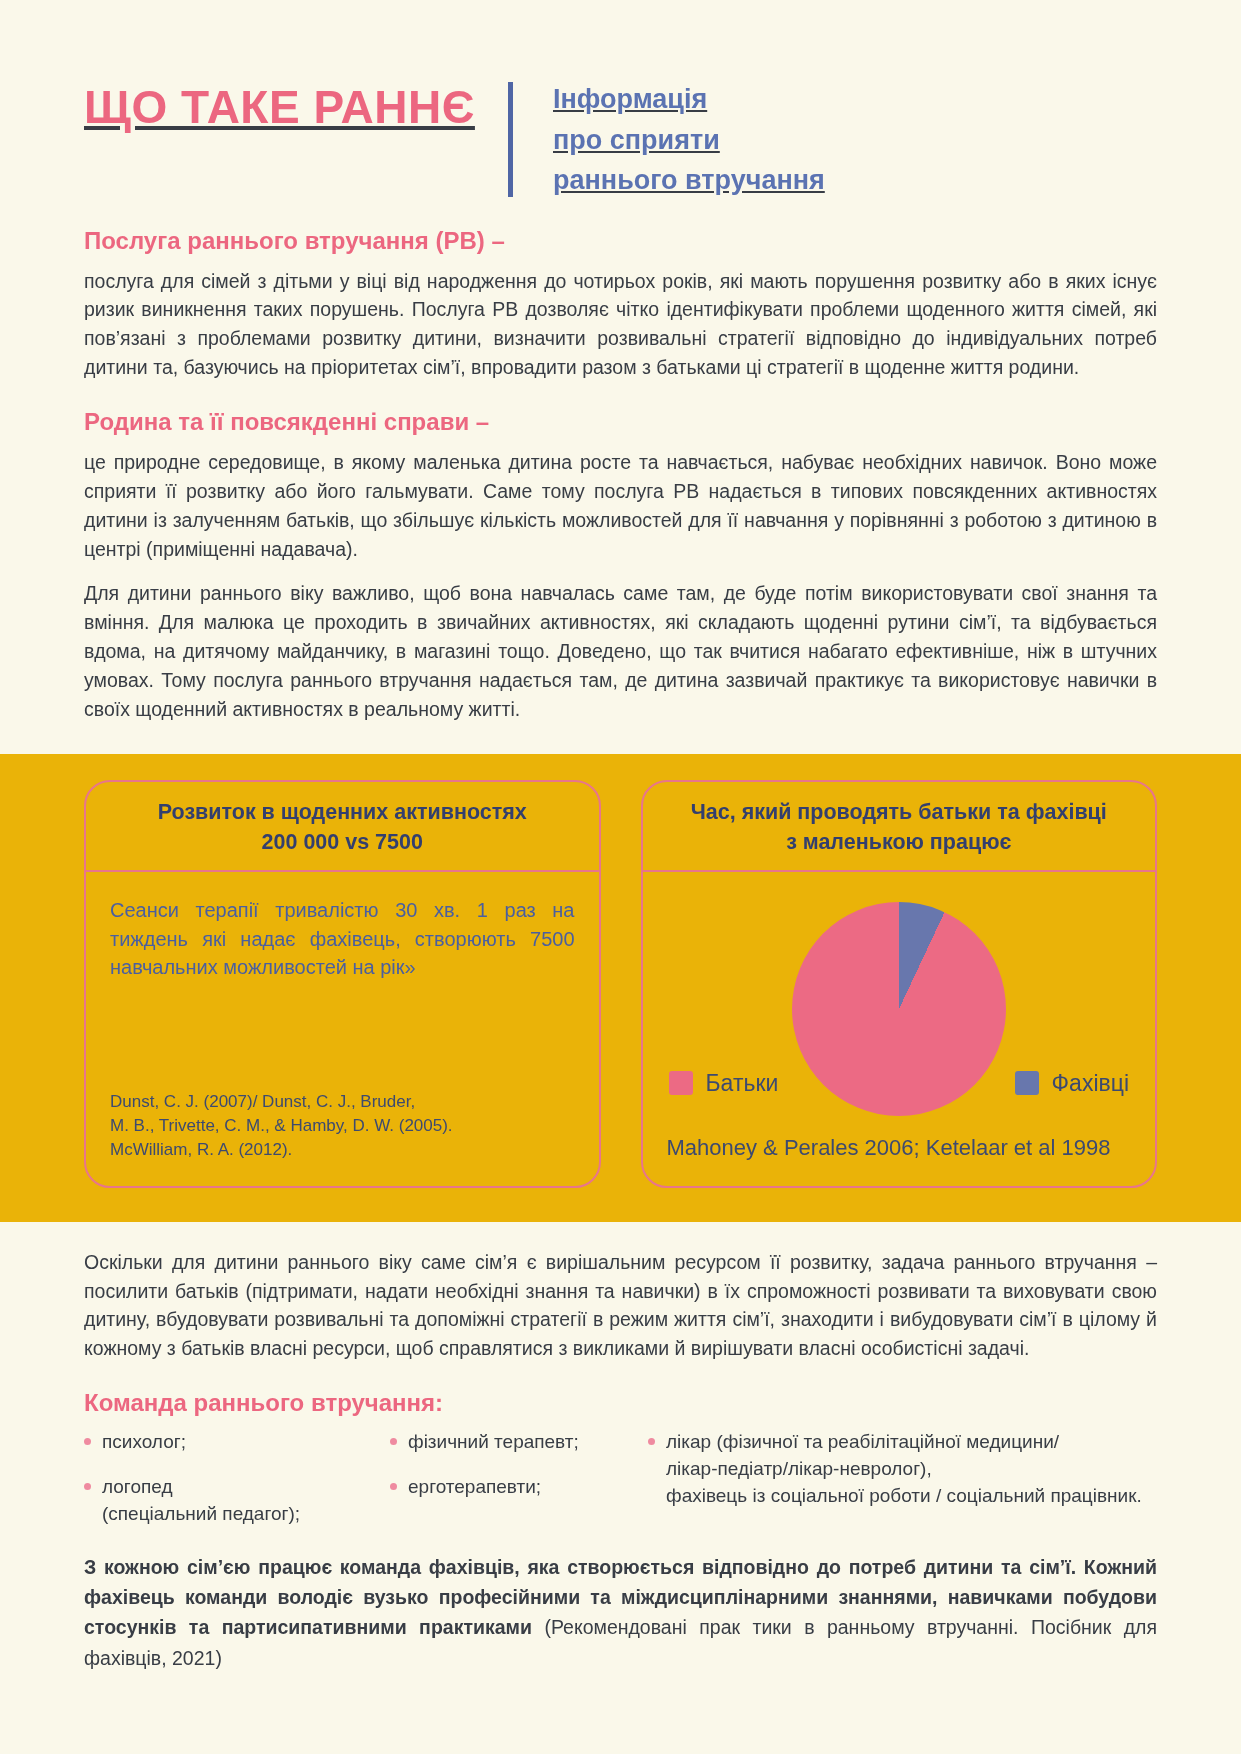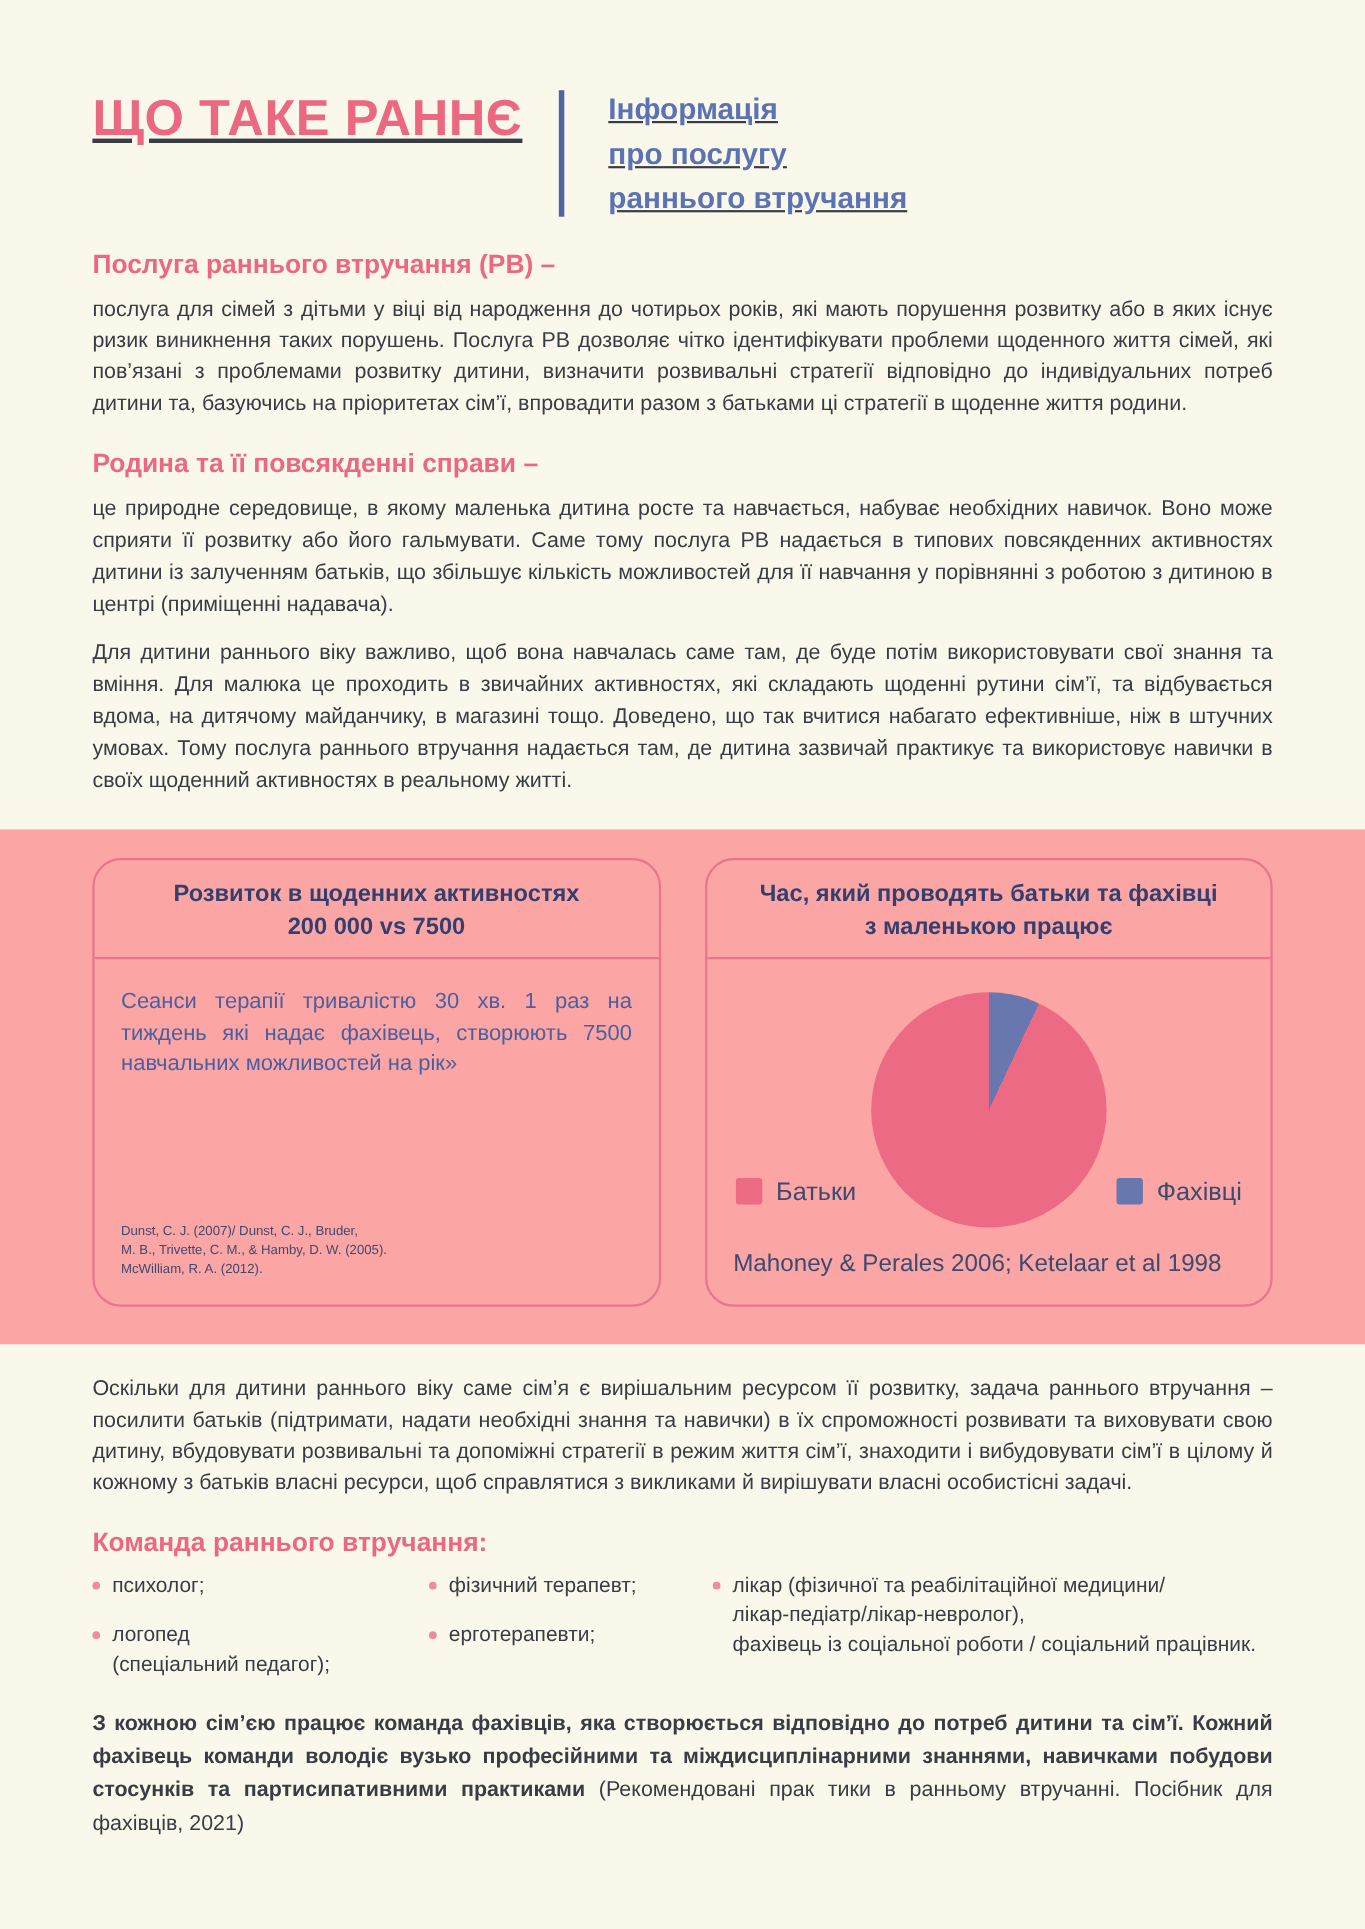--- a/index.html
+++ b/index.html
@@ -37,21 +37,21 @@
   }
   .body-par {
     margin:0 0 16px 0;
     font-size:19.5px; line-height:1.48;
     text-align:justify; color:#383d45;
   }
 
   
   .band {
     margin-top:30px;
-    background:#fca5a5;
+    background:#eab308;
     padding:26px 84px 34px 84px;
     display:flex; gap:40px;
   }
   .card {
     flex:1 1 0;
     border:2.5px solid #e8758c; border-radius:26px;
     display:flex; flex-direction:column;
     min-height:408px; box-sizing:border-box;
   }
   .card-header {
@@ -62,21 +62,21 @@
   }
   .card-header span { display:block; }
   .card-body { padding:24px 24px 18px 24px; flex:1; display:flex; flex-direction:column; }
   .quote {
     margin:0 0 20px 0;
     font-size:20px; line-height:1.44;
     text-align:justify; color:#4a5fa0;
   }
   .citation {
     margin:auto 0 6px 0;
-    font-size:12px; line-height:1.4; color:#3d4a70;
+    font-size:17px; line-height:1.4; color:#3d4a70;
     white-space:pre-line;
   }
 
   
   .pie-body { padding:14px 24px 18px 24px; }
   .pie {
     width:214px; height:214px; border-radius:50%;
     margin:16px auto 0 auto;
     background:#ec6a84; 
   }
@@ -108,21 +108,21 @@
 
 <div class="page">
 
   <header class="masthead">
     <h1 class="main-title">
       <span>ЩО ТАКЕ РАННЄ</span>
     </h1>
     <div class="masthead-divider"></div>
     <div class="masthead-subtitle">
       <span>Інформація</span>
-      <span>про послугу</span>
+      <span>про сприяти</span>
       <span>раннього втручання</span>
     </div>
   </header>
 
   <div class="inner">
     <h2 class="section-heading">Послуга раннього втручання (РВ) –</h2>
     <p class="body-par">послуга для сімей з дітьми у віці від народження до чотирьох років, які мають порушення розвитку або в яких існує ризик виникнення таких порушень. Послуга РВ дозволяє чітко ідентифікувати проблеми щоденного життя сімей, які пов’язані з проблемами розвитку дитини, визначити розвивальні стратегії відповідно до індивідуальних потреб дитини та, базуючись на пріоритетах сім’ї, впровадити разом з батьками ці стратегії в щоденне життя родини.</p>
 
     <h2 class="section-heading">Родина та її повсякденні справи –</h2>
     <p class="body-par">це природне середовище, в якому маленька дитина росте та навчається, набуває необхідних навичок. Воно може сприяти її розвитку або його гальмувати. Саме тому послуга РВ надається в типових повсякденних активностях дитини із залученням батьків, що збільшує кількість можливостей для її навчання у порівнянні з роботою з дитиною в центрі (приміщенні надавача).</p>

